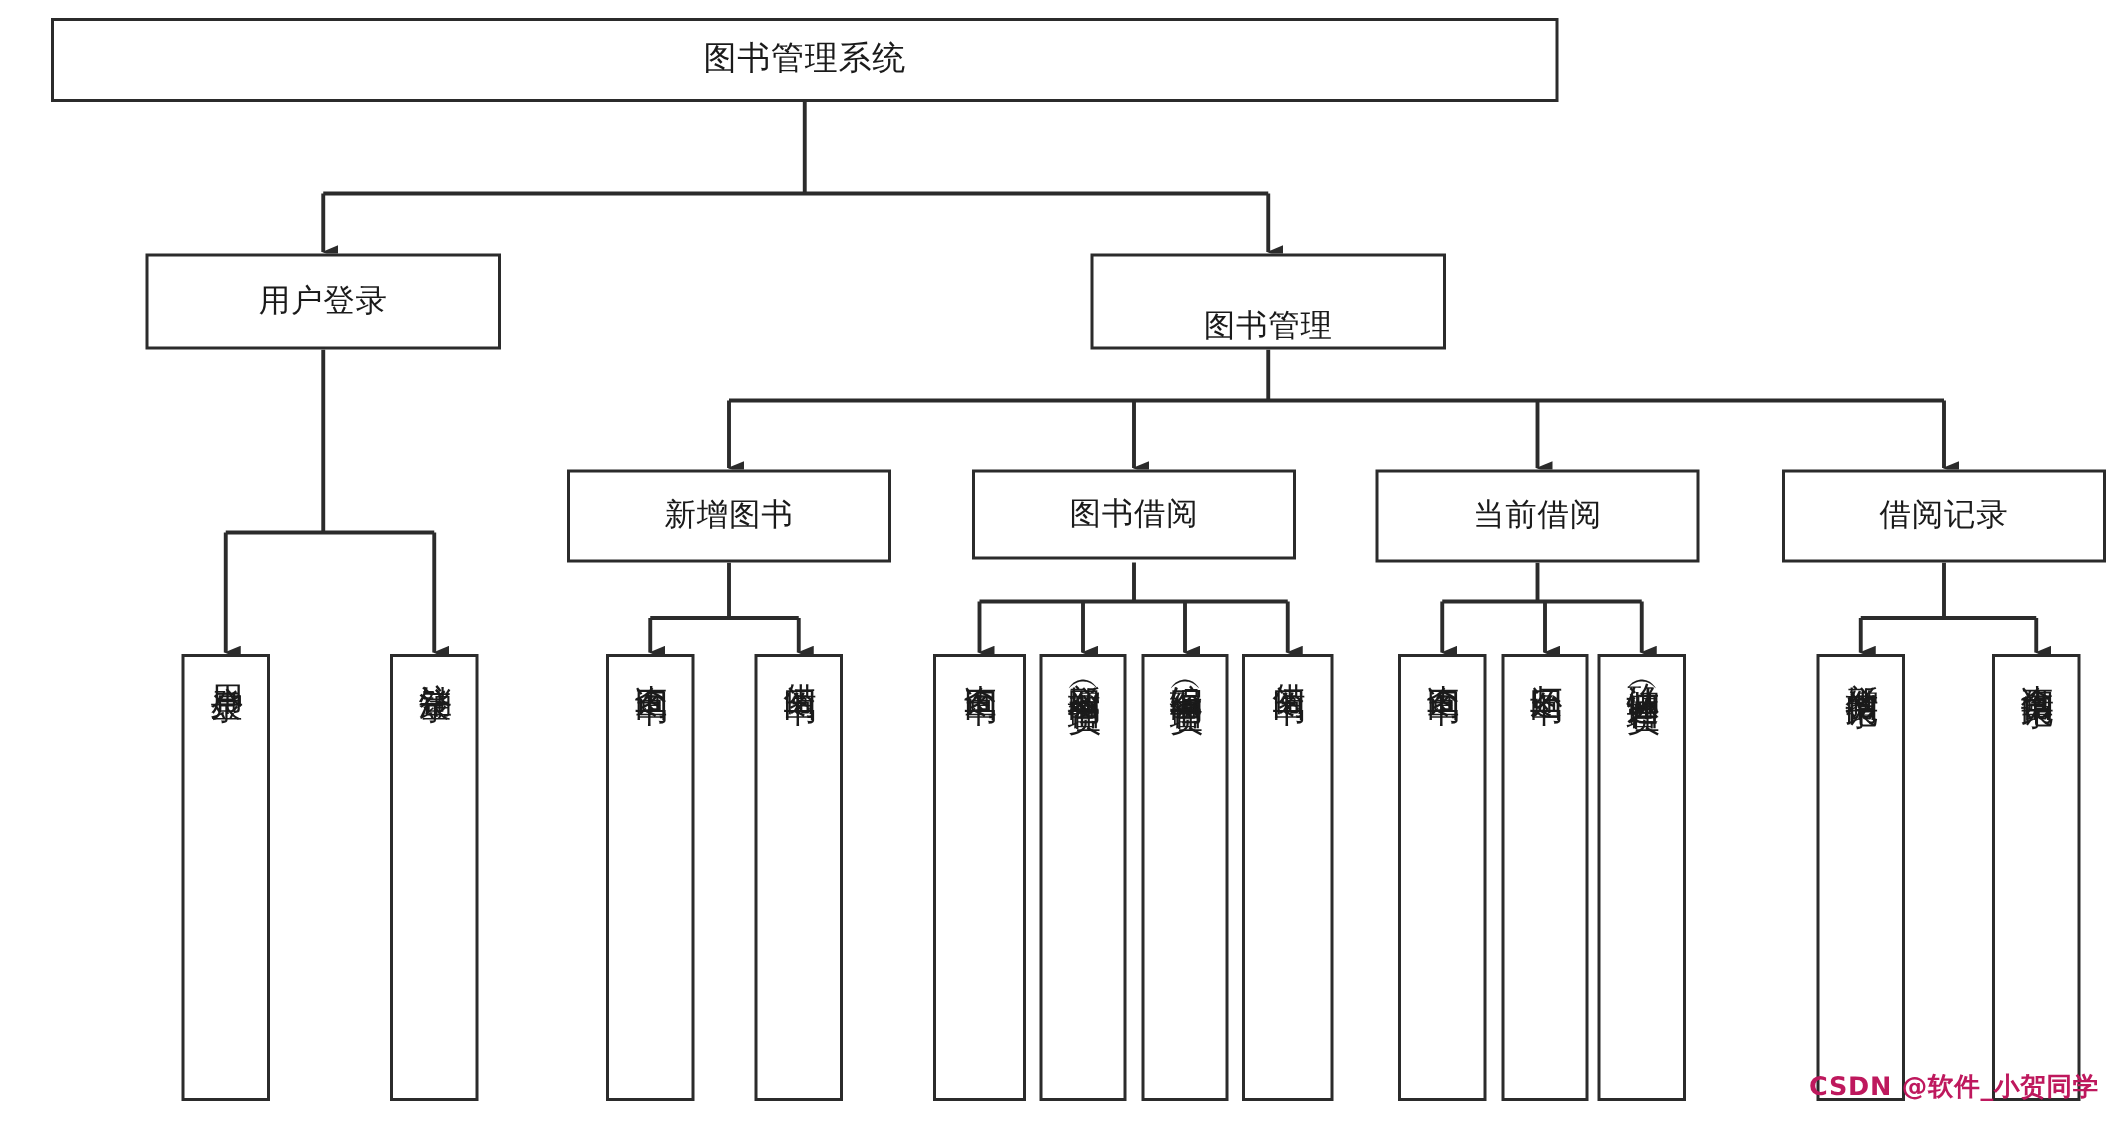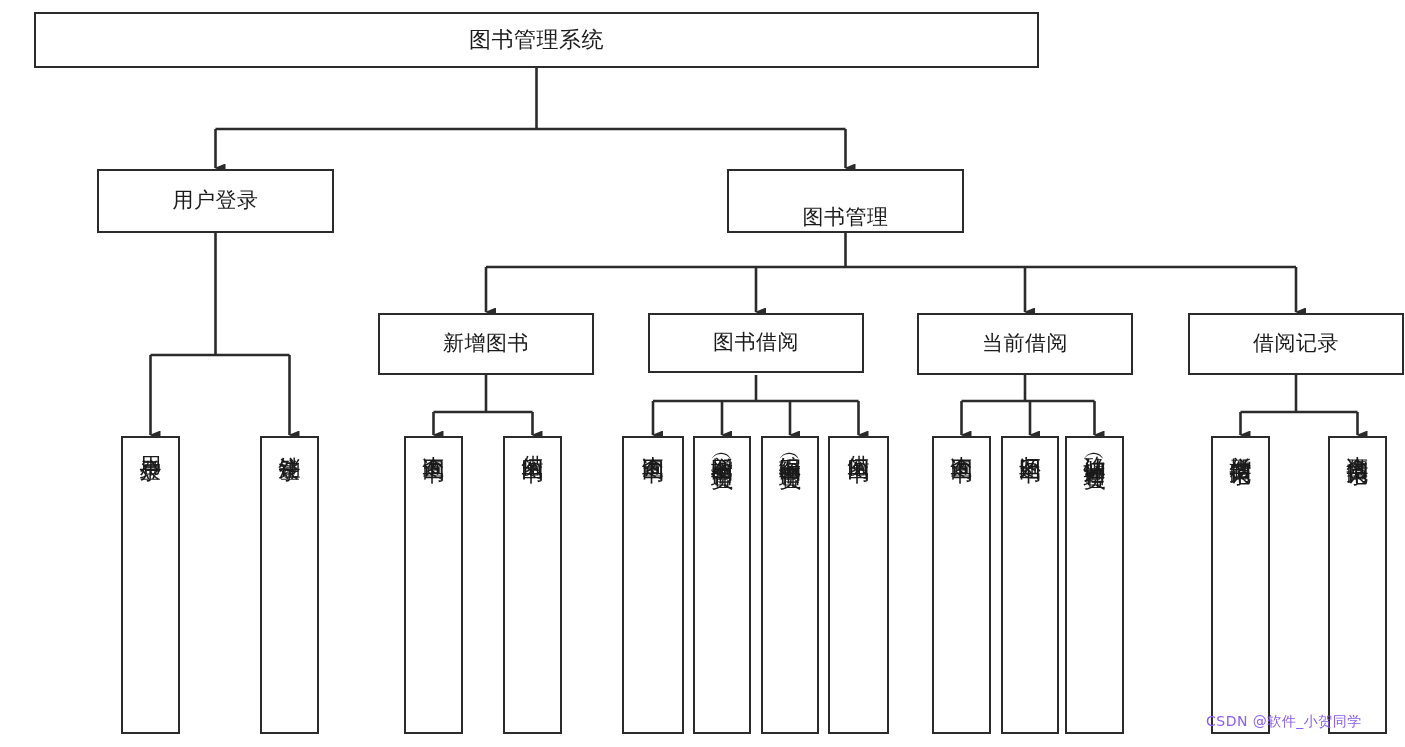--- a/index.html
+++ b/index.html
@@ -59,25 +59,26 @@
     writing-mode: vertical-rl;
     text-orientation: upright;
     font-size: 22px;
     line-height: 1.08;
     letter-spacing: 2px;
     white-space: nowrap;
     margin: 0 auto;
   }
   .watermark {
     position: absolute;
-    font-size: 14px;
-    color: #8b5cf6;
+    font-size: 17px;
+    color: #be185d;
     white-space: nowrap;
     letter-spacing: 0.5px;
     pointer-events: none;
+    font-weight: bold;
   }
 </style>
 </head>
 <body>
 
 <div id="canvas">
   <svg class="edges" viewBox="0 0 1405 747">
     <defs>
       <marker id="arrowhead" markerWidth="9" markerHeight="11" refX="4.5" refY="10" orient="auto" markerUnits="userSpaceOnUse">
         <path d="M0,0 L9,0 L4.5,11 Z" fill="#2b2b2b"></path>

